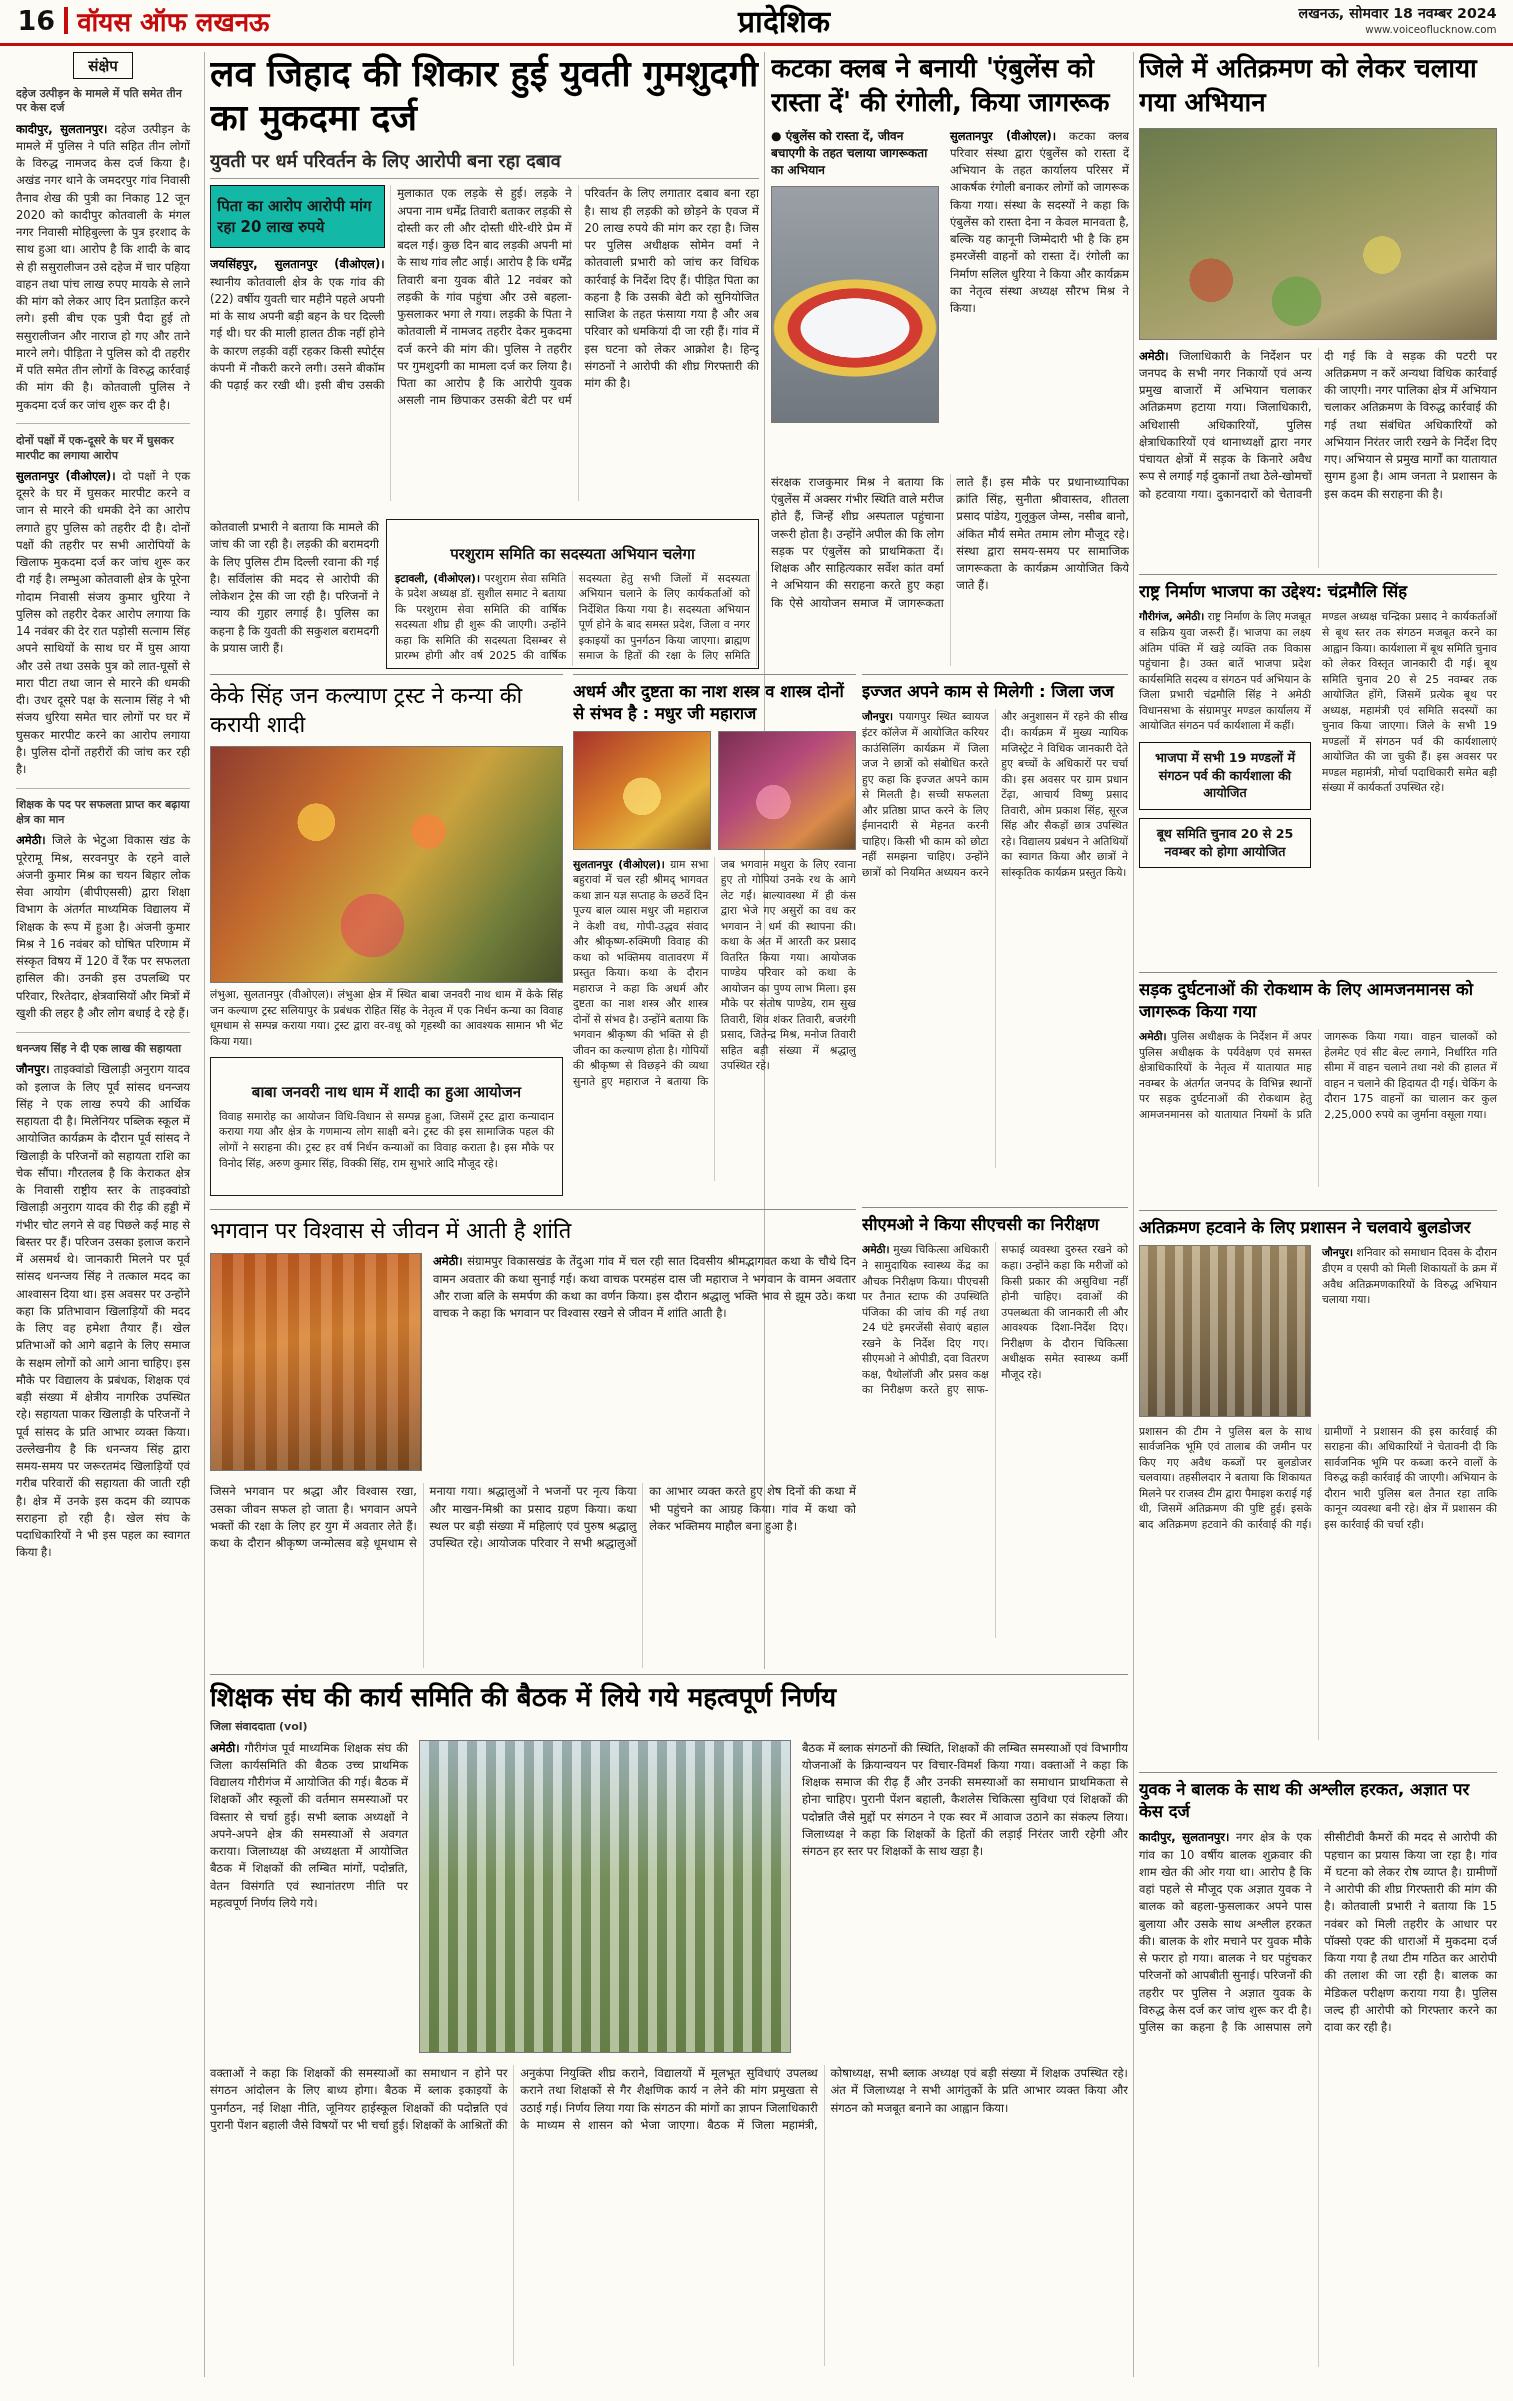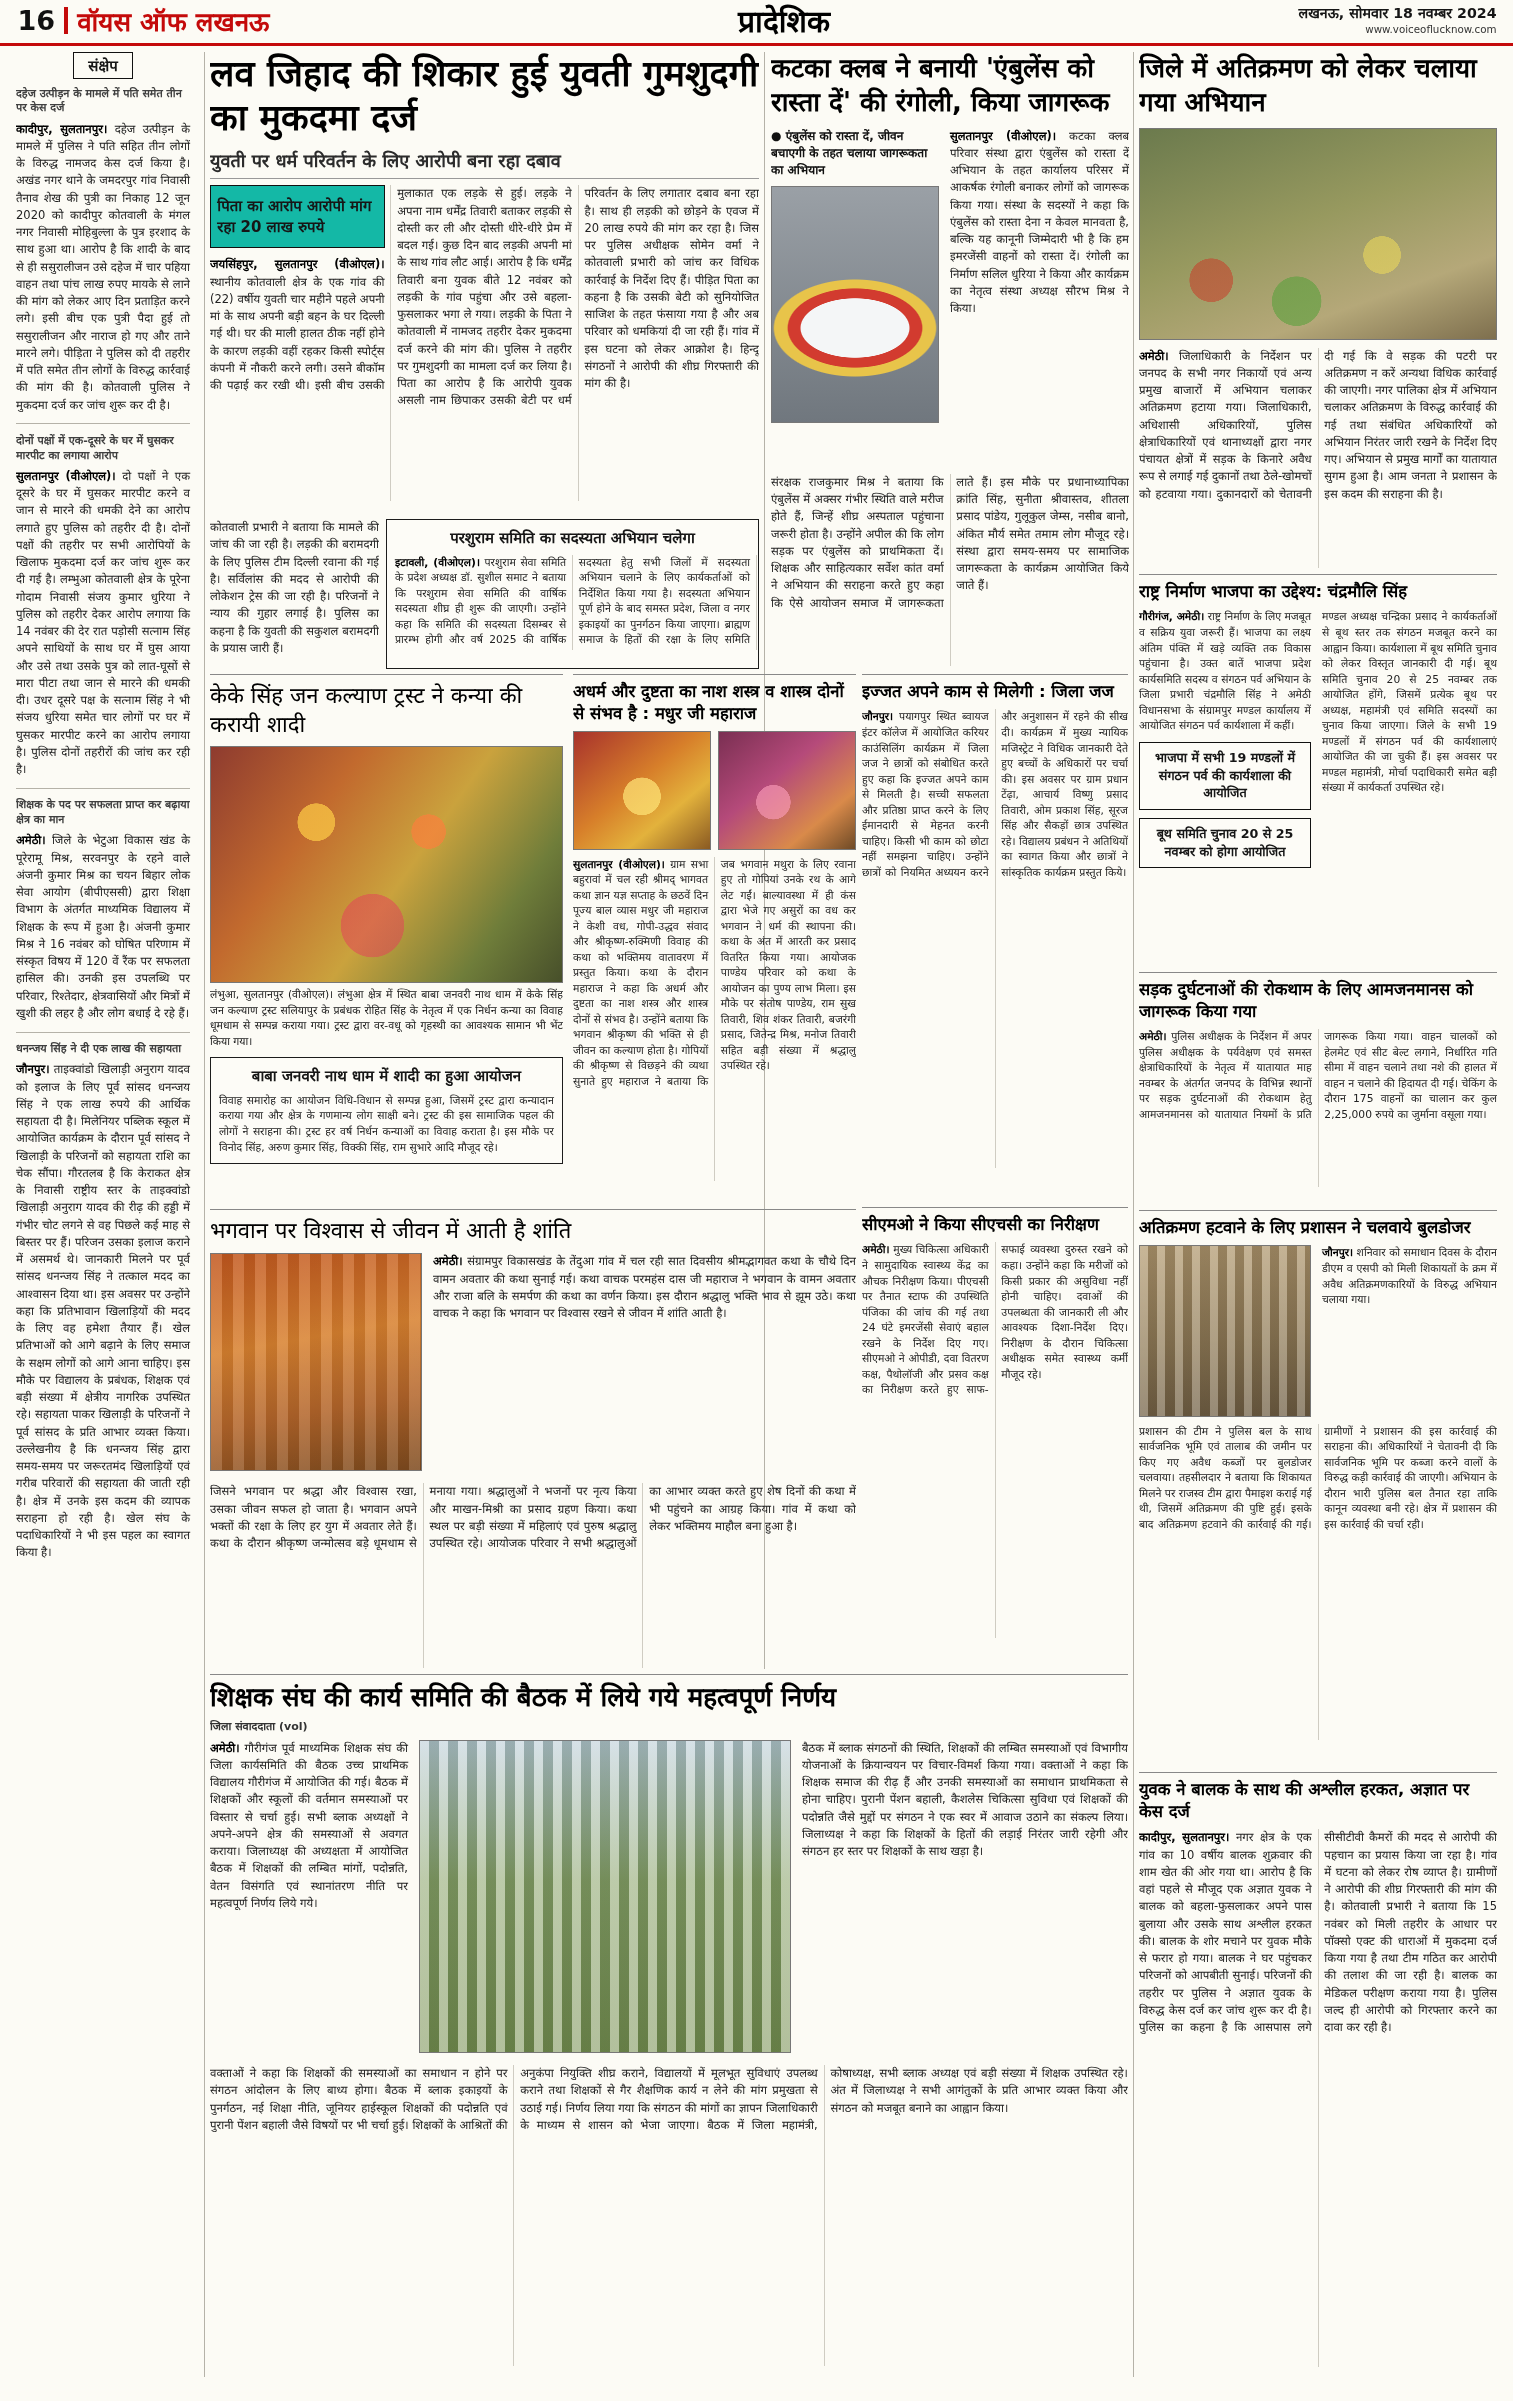--- a/index.html
+++ b/index.html
@@ -34,21 +34,21 @@
   .subhead{font-size:18px;font-weight:700;color:#2b2b2b;margin:8px 0 6.3px 0;padding-bottom:6.3px;border-bottom:0.8px solid #999;}
   .body-text{font-size:11.5px;line-height:1.5;text-align:justify;color:#222;}
   .small-text{font-size:10.7px;line-height:1.45;text-align:justify;color:#222;}
   .dateline{font-weight:700;color:#000;}
   .byline{font-size:11px;font-weight:700;color:#333;margin:3.2px 0 6.3px 0;}
   .bullet-line{font-size:12px;font-weight:700;line-height:1.45;color:#111;margin-bottom:6.3px;text-align:left;}
 
   .cols-2{column-count:2;column-gap:12.7px;column-rule:0.8px solid #cfccc2;}
   .cols-3{column-count:3;column-gap:12.7px;column-rule:0.8px solid #cfccc2;}
 
-  .boxed{border:1.6px solid #1c1c1c;padding:8px 8px;background:#fdfcf7;}
+  .boxed{border:1.6px solid #1c1c1c;padding:24px 8px;background:#fdfcf7;}
   .info-box{border:1.6px solid #111;padding:9.5px 6.3px;font-weight:700;font-size:15px;
     line-height:1.4;margin:0 0 8px 0;break-inside:avoid;background:#14b8a6;}
   .mini-box{border:1.6px solid #111;padding:6.3px 4.7px;text-align:center;font-weight:700;font-size:12.7px;
     line-height:1.4;margin:8px 0;background:#fdfcf7;}
   .box-title{display:block;text-align:center;font-size:15px;font-weight:700;line-height:1.35;margin-bottom:6.3px;}
 
   .photo{border:0.8px solid #777;width:100%;}
   .photo-caption{font-size:10.7px;line-height:1.45;text-align:justify;margin-top:4.7px;}
 
   .row{display:flex;gap:11px;}

